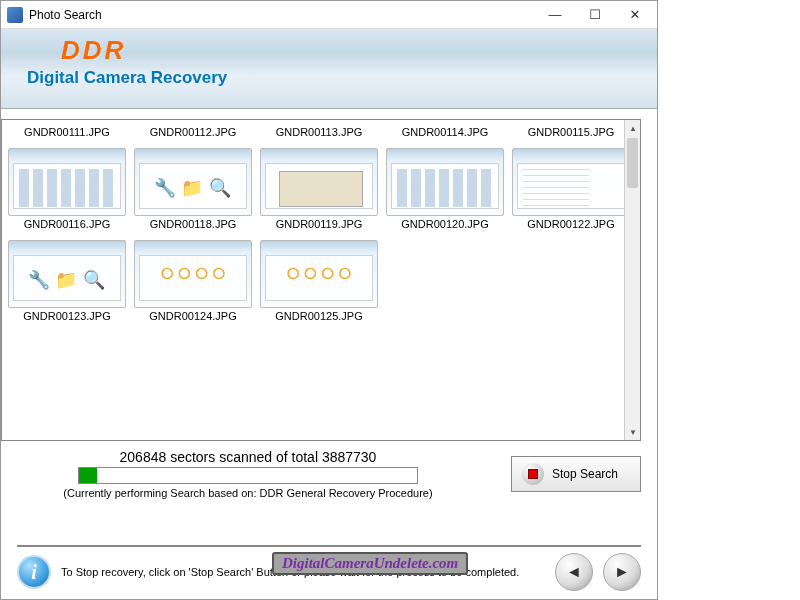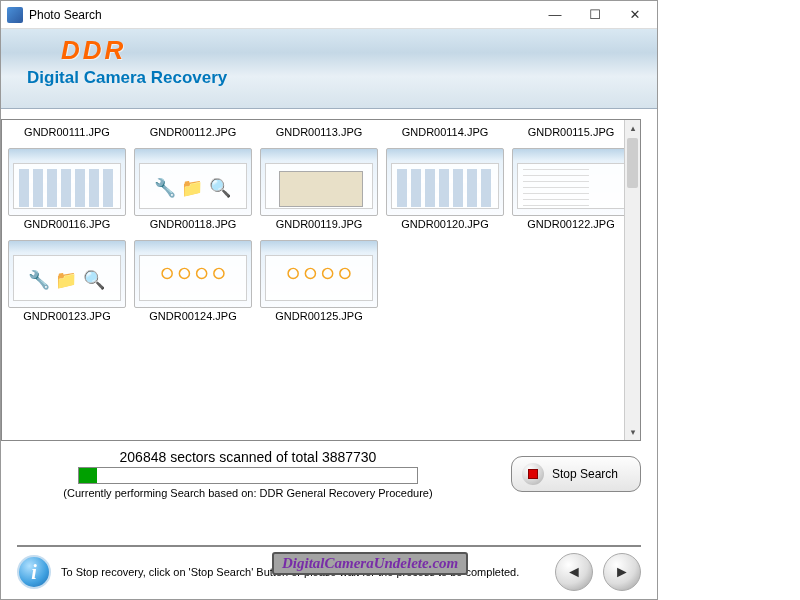--- a/index.html
+++ b/index.html
@@ -37,21 +37,21 @@
 .thumb.circles::after { content: "⭘ ⭘ ⭘ ⭘"; position: absolute; left: 0; right: 0; top: 24px; text-align: center; font-size: 16px; color: #f5a623; }
 .thumb.dialog::after { content: ""; position: absolute; left: 18px; top: 22px; width: 82px; height: 34px; background: #e8e0c8; border: 1px solid #aaa; }
 
 .progress-row { display: flex; align-items: center; margin-top: 8px; gap: 16px; }
 .progress-block { flex: 1; display: flex; flex-direction: column; align-items: center; }
 .progress-text { font-size: 14px; margin-bottom: 2px; }
 .progress-bar { width: 340px; height: 17px; border: 1px solid #888; background: #fff; }
 .progress-fill { height: 100%; background: #00a000; width: 18%; }
 .progress-caption { font-size: 11px; margin-top: 3px; }
 
-.stop-btn { display: flex; align-items: center; gap: 8px; padding: 6px 22px 6px 10px; border: 1px solid #888; background: linear-gradient(180deg,#fdfdfd,#e5e5e5); border-radius: 11px; font-size: 12px; cursor: pointer; }
+.stop-btn { display: flex; align-items: center; gap: 8px; padding: 6px 22px 6px 10px; border: 1px solid #888; background: linear-gradient(180deg,#fdfdfd,#e5e5e5); border-radius: 0; font-size: 12px; cursor: pointer; }
 .stop-icon { width: 22px; height: 22px; border-radius: 50%; background: radial-gradient(circle at 35% 30%, #fff, #ddd 45%, #aaa); display: flex; align-items: center; justify-content: center; }
 .stop-square { width: 10px; height: 10px; background: #d00; border: 1px solid #800; }
 
 .footer { border-top: 2px solid #888; margin: 6px 16px 8px 16px; padding-top: 6px; display: flex; align-items: center; gap: 10px; }
 .info-icon { width: 34px; height: 34px; border-radius: 50%; background: radial-gradient(circle at 35% 30%, #aee0ff, #3fa0e0 60%, #1a6bb0); color: #fff; display: flex; align-items: center; justify-content: center; font-size: 20px; font-weight: bold; font-style: italic; font-family: Georgia, serif; border: 2px solid #c5ddf0; }
 .footer-text { flex: 1; font-size: 11px; }
 .nav-btn { width: 38px; height: 38px; border-radius: 50%; background: radial-gradient(circle at 35% 30%, #fff, #ddd 55%, #999); display: flex; align-items: center; justify-content: center; color: #333; font-size: 16px; border: 1px solid #aaa; }
 
 .watermark { position: absolute; left: 272px; top: 552px; font-size: 15px; color: #782ca8; font-weight: bold; font-style: italic; background: #a3a3a3; padding: 1px 8px; border: 2px solid #555; border-radius: 3px; font-family: "Comic Sans MS", cursive; z-index: 50; }
 </style>

